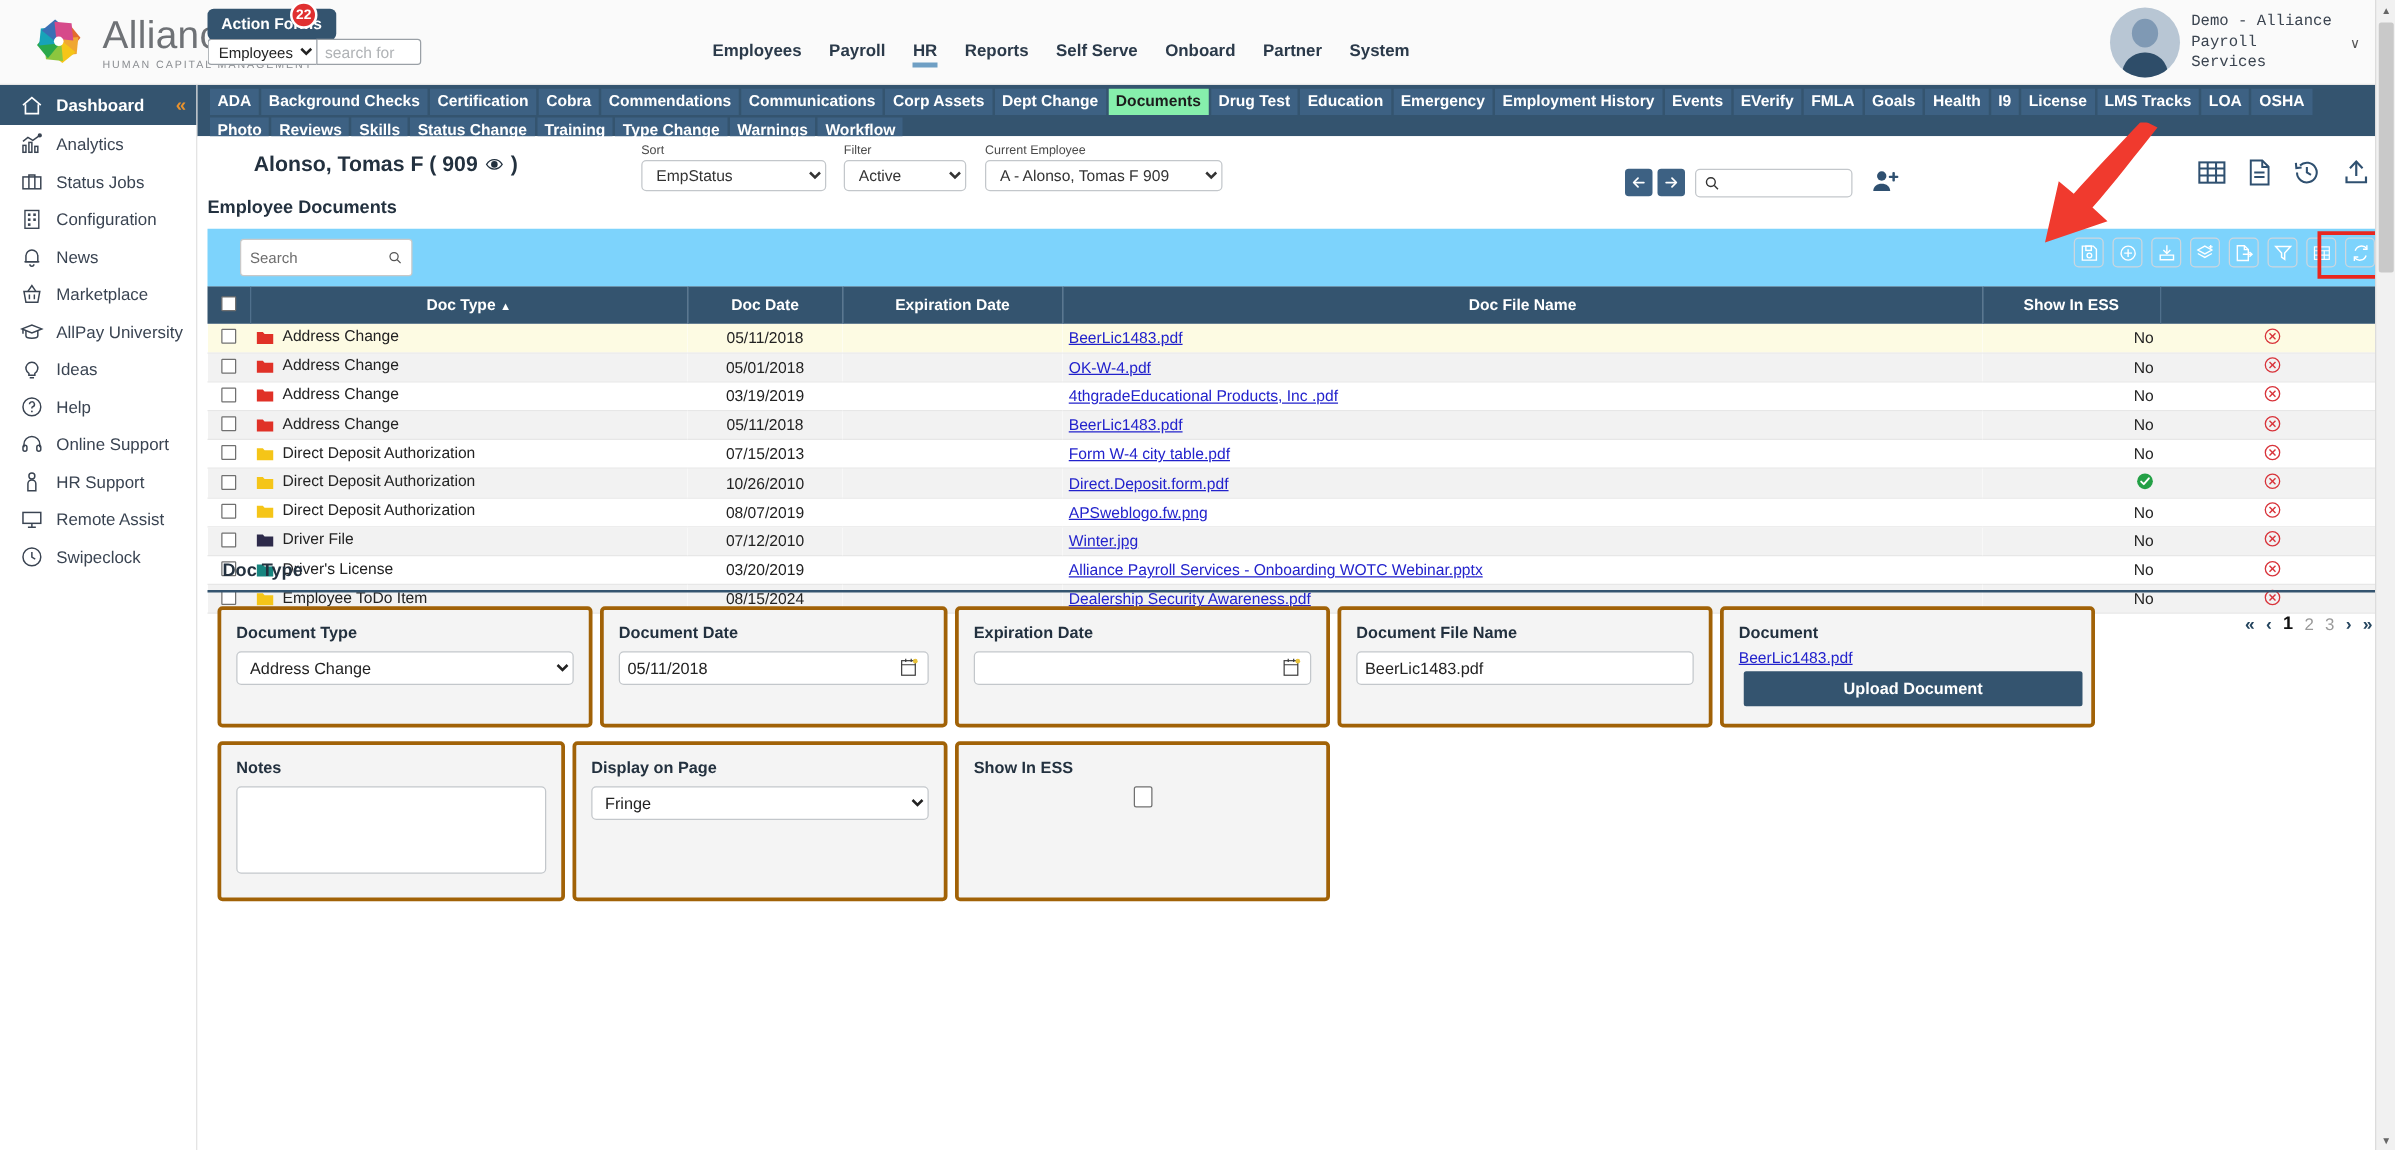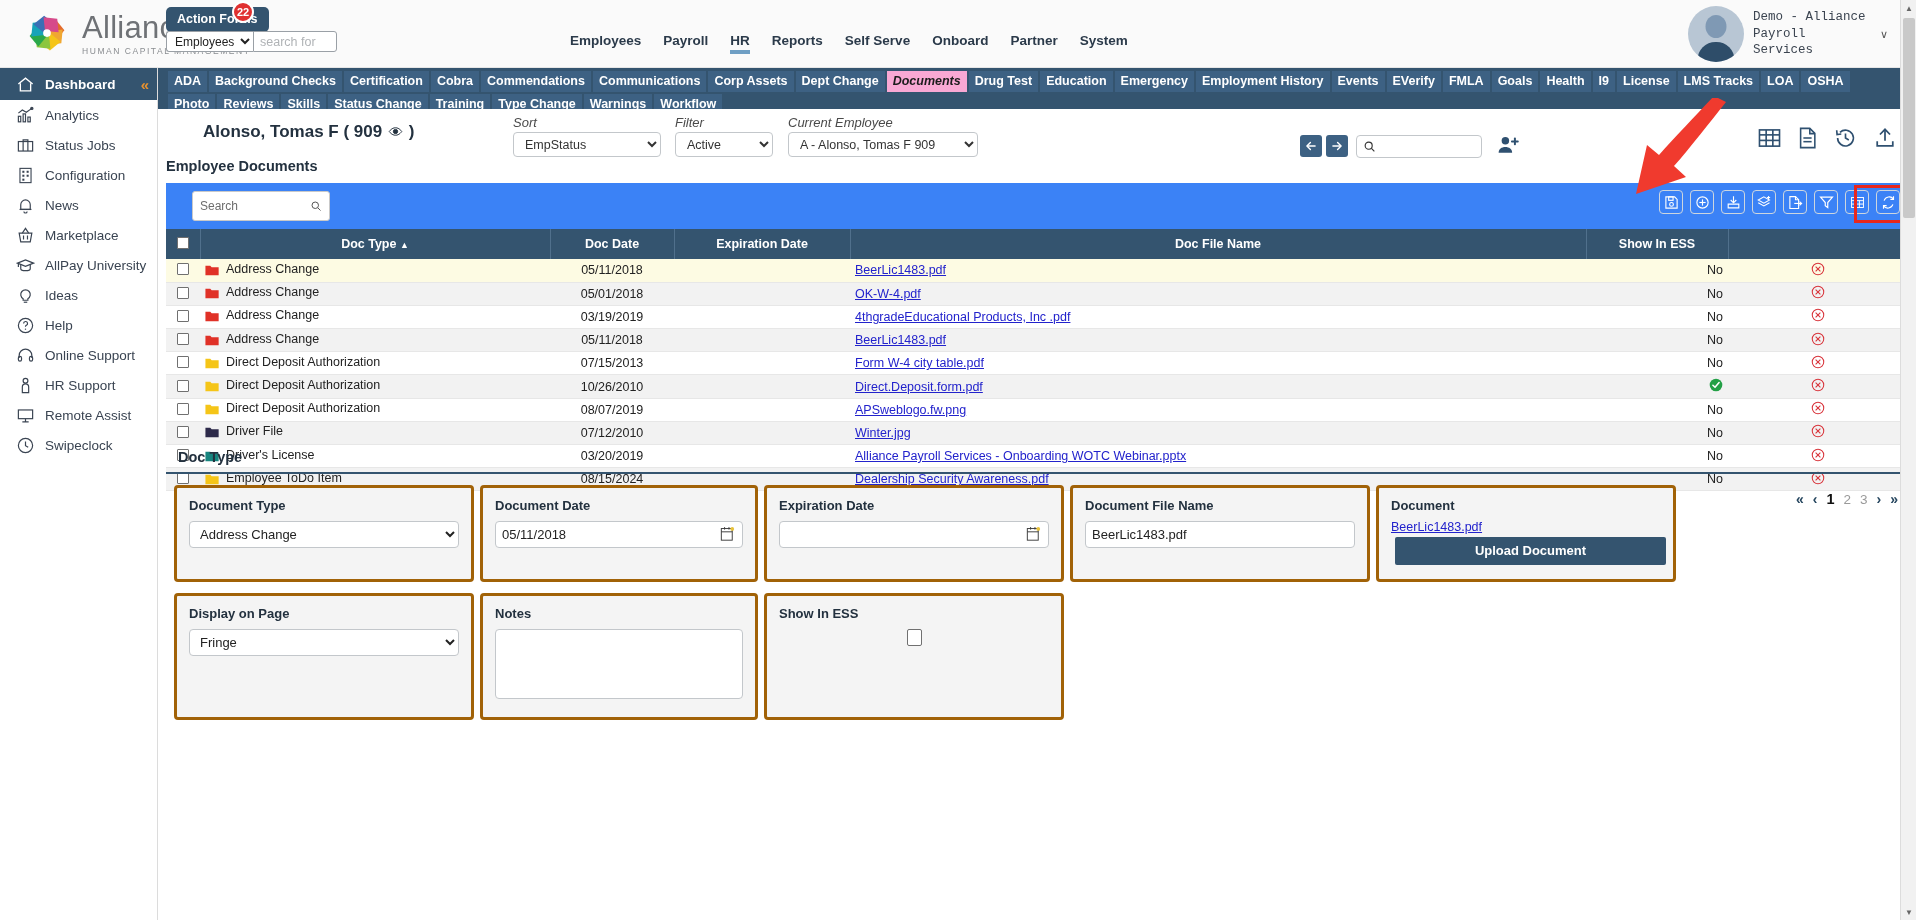--- a/index.html
+++ b/index.html
@@ -126,36 +126,36 @@
     position: absolute; left: 158px; top: 68px; width: 1758px; height: 41px;
     background: #34546f; padding: 3px 0 0 10px;
   }
   #tabstrip .row { display: flex; gap: 2px; }
   #tabstrip .row.r2 { margin-top: 2px; }
   .tab {
     background: #3d6183; color: #fff; font-size: 12.5px; font-weight: bold;
     padding: 3px 6px 4px 6px; cursor: pointer; white-space: nowrap;
     line-height: 14px;
   }
-  .tab.active { background: #f9a8d4; color: #1c1c1c; font-style: italic; }
+  .tab.active { background: #86efac; color: #1c1c1c; }
 
   
   #content {
     position: absolute; left: 158px; top: 109px; width: 1758px; height: 811px;
     background: #fff; overflow: hidden;
   }
 
   #emp-title {
     position: absolute; left: 45px; top: 13px;
     font-size: 17px; font-weight: bold; color: #23313f; white-space: nowrap;
   }
   #emp-title .eye { display:inline-block; vertical-align:-2px; margin:0 1px; }
 
   .ctl { position: absolute; }
-  .ctl .lbl { font-size: 13px; color: #4a4a4a; margin-bottom: 2px; font-style: italic; }
+  .ctl .lbl { font-size: 10px; color: #4a4a4a; margin-bottom: 2px; }
   .ctl select, .ctl input[type=text] {
     font-family: "Liberation Sans", sans-serif; font-size: 12.5px;
     border: 1px solid #c3c7cb; border-radius: 4px; background: #fff;
     height: 25px; color: #333; padding: 0 4px 0 7px;
   }
   #sort-ctl { left: 355px; top: 6px; }
   #sort-ctl select { width: 148px; }
   #filter-ctl { left: 517px; top: 6px; }
   #filter-ctl select { width: 98px; }
   #curemp-ctl { left: 630px; top: 6px; }
@@ -186,21 +186,21 @@
   #subtitle {
     position: absolute; left: 8px; top: 49px;
     font-size: 14.5px; font-weight: bold; color: #23313f;
   }
 
   
   #grid {
     position: absolute; left: 8px; top: 74px; width: 1742px;
   }
   #grid-toolbar {
-    background: #3b82f6; height: 46px; position: relative;
+    background: #7dd3fc; height: 46px; position: relative;
   }
   #grid-search {
     position: absolute; left: 26px; top: 8px;
     width: 138px; height: 30px; background: #fff;
     border: 1px solid #c9c9c9; border-radius: 3px;
     display: flex; align-items: center; padding: 0 7px;
     font-size: 12px; color: #6d6d6d;
   }
   #gridbtns {
     position: absolute; right: 8px; top: 7px;
@@ -984,29 +984,29 @@
       </div>
 
       <div class="fld" id="f-document">
         <div class="flabel" style="margin-bottom:4px">Document</div>
         <a href="#">BeerLic1483.pdf</a>
         <div id="upload-btn">Upload Document</div>
       </div>
     </div>
 
     <div id="dt-row2">
+      <div class="fld" id="f-notes">
+        <div class="flabel">Notes</div>
+        <textarea style=""></textarea>
+      </div>
+
       <div class="fld" id="f-display">
         <div class="flabel">Display on Page</div>
         <select><option>Fringe</option></select>
         <div style="height:38px"></div>
-      </div>
-
-      <div class="fld" id="f-notes">
-        <div class="flabel">Notes</div>
-        <textarea style=""></textarea>
       </div>
 
       <div class="fld" id="f-ess">
         <div class="flabel">Show In ESS</div>
         <span id="ess-chk"></span>
         <div style="height:40px"></div>
       </div>
     </div>
   </div>
 </div>

